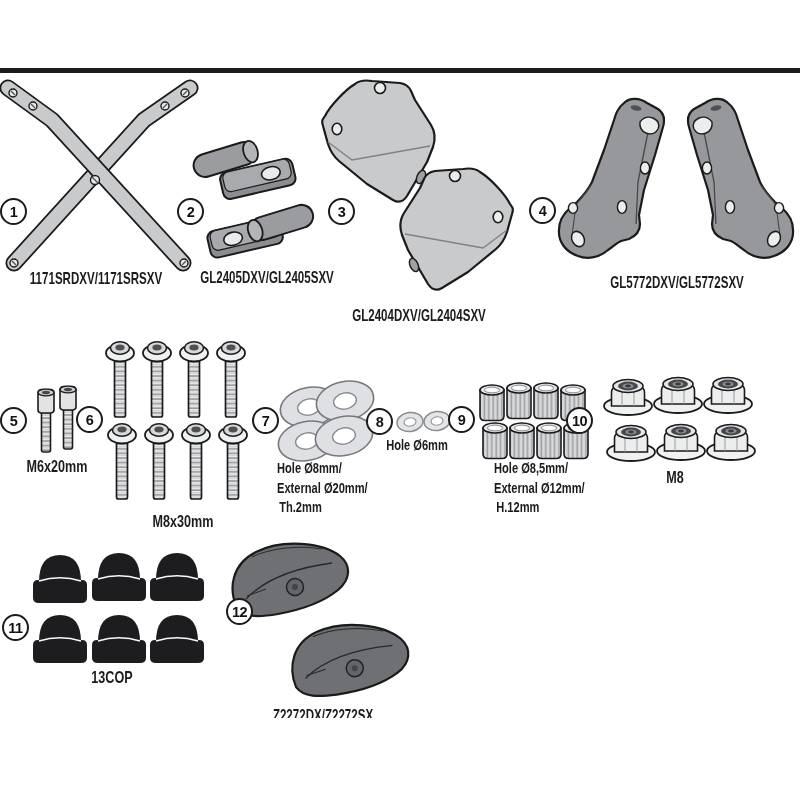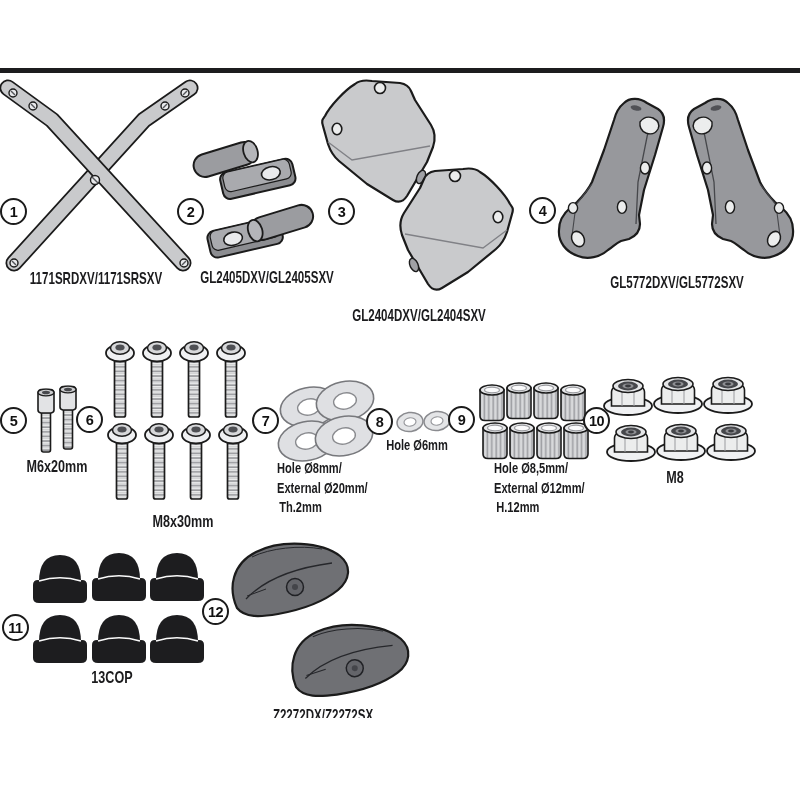--- a/index.html
+++ b/index.html
@@ -241,23 +241,23 @@
 
   <div class="badge" style="left:0px;top:198px">1</div>
   <div class="badge" style="left:177px;top:198px">2</div>
   <div class="badge" style="left:328px;top:198px">3</div>
   <div class="badge" style="left:529px;top:197px">4</div>
   <div class="badge" style="left:0px;top:407px">5</div>
   <div class="badge" style="left:76px;top:406px">6</div>
   <div class="badge" style="left:252px;top:407px">7</div>
   <div class="badge" style="left:366px;top:408px">8</div>
   <div class="badge" style="left:448px;top:406px">9</div>
-  <div class="badge" style="left:583px;top:407px">10</div>
+  <div class="badge" style="left:566px;top:407px">10</div>
   <div class="badge" style="left:2px;top:614px">11</div>
-  <div class="badge" style="left:202px;top:598px">12</div>
+  <div class="badge" style="left:226px;top:598px">12</div>
 
   <div class="lbl code" style="left:96px;top:269px">1171SRDXV/1171SRSXV</div>
   <div class="lbl code" style="left:267px;top:268px">GL2405DXV/GL2405SXV</div>
   <div class="lbl code" style="left:419px;top:306px">GL2404DXV/GL2404SXV</div>
   <div class="lbl code" style="left:677px;top:273px">GL5772DXV/GL5772SXV</div>
   <div class="lbl dim" style="left:57px;top:457px">M6x20mm</div>
   <div class="lbl dim" style="left:183px;top:512px">M8x30mm</div>
 
   <div class="lbl spec" style="left:277px;top:458px">
     <span class="line">Hole Ø8mm/</span>

